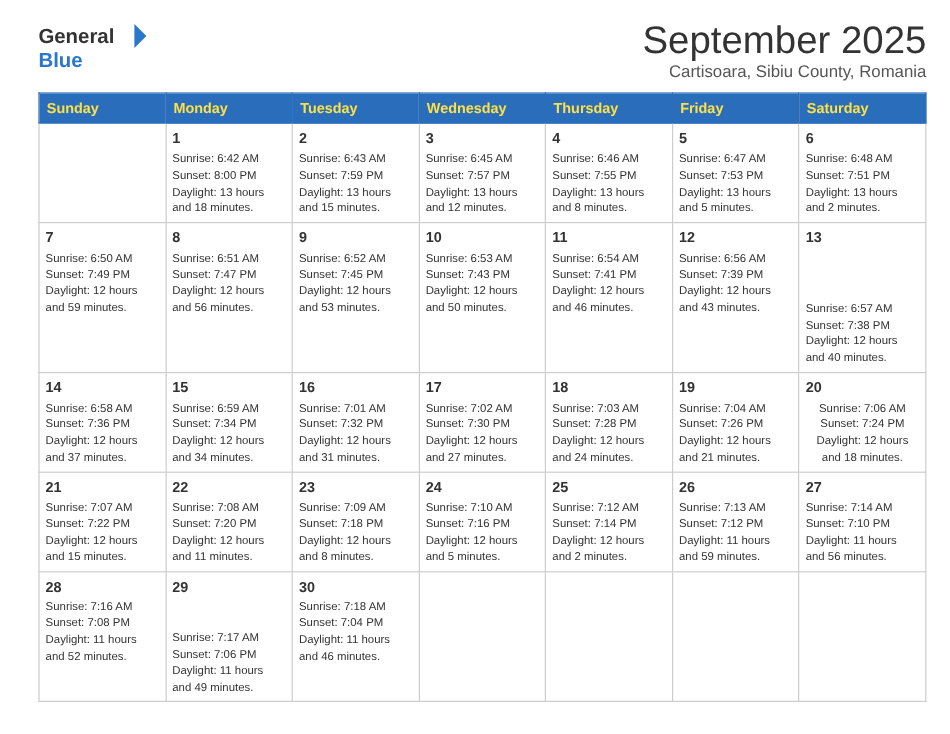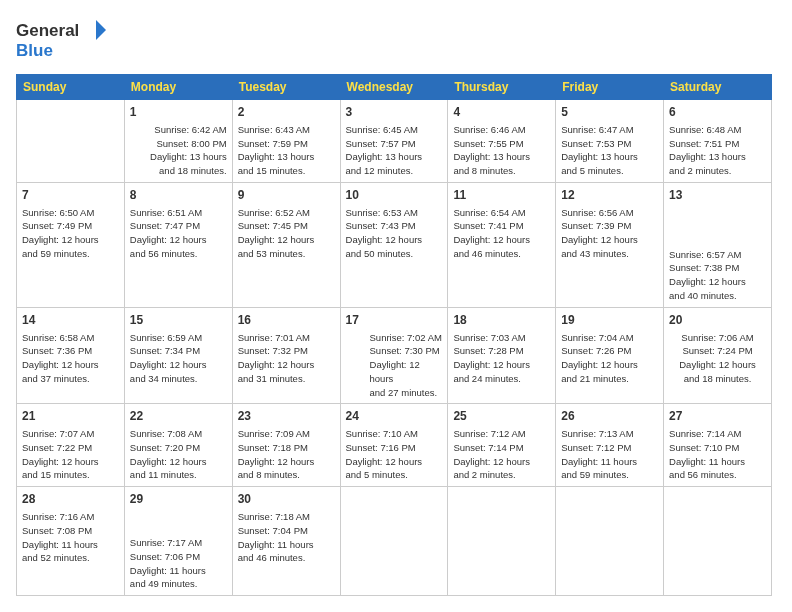--- a/index.html
+++ b/index.html
@@ -7,21 +7,21 @@
       width: 792px;
       height: 612px;
       background: #fff;
       font-family: Arial, sans-serif;
       font-size: 11px;
       color: #333;
     }
     .page {
       width: 792px;
       min-height: 612px;
-      padding: 16px 20px 16px 16px;
+      padding: 16px 20px 16px 32px;
     }
     .header {
       display: flex;
       justify-content: space-between;
       align-items: flex-start;
       margin-bottom: 10px;
     }
     .logo {
       display: flex;
       align-items: center;
@@ -83,40 +83,44 @@
 
 <div class="page">
   <div class="header">
     <div class="logo">
     <svg width="90" height="48" viewBox="0 0 90 48">
       <text x="0" y="20" font-size="17" font-weight="bold" fill="#333" font-family="Arial">General</text>
       <polygon points="80,4 90,14 80,24" fill="#2a77cc"></polygon>
       <text x="0" y="40" font-size="17" font-weight="bold" fill="#2a77cc" font-family="Arial">Blue</text>
     </svg>
   </div>
+    <div class="title-block">
+      <div class="month-title">September 2025</div>
+      <div class="subtitle">Cartisoara, Sibiu County, Romania</div>
+    </div>
   </div>
 
   <table class="calendar">
     <thead>
       <tr>
         <th>Sunday</th>
         <th>Monday</th>
         <th>Tuesday</th>
         <th>Wednesday</th>
         <th>Thursday</th>
         <th>Friday</th>
         <th>Saturday</th>
       </tr>
     </thead>
     <tbody id="calendar-body">
     <tr>
           <td class="empty"></td>
           <td>
             <span class="day-number">1</span>
-            <div class="day-info" style="white-space: pre-line; text-align: right;">Sunrise: 6:42 AM
+            <div class="day-info" style="white-space: pre-line;">Sunrise: 6:42 AM
 Sunset: 8:00 PM
 Daylight: 13 hours
 and 18 minutes.</div>
           </td>
           <td>
             <span class="day-number">2</span>
             <div class="day-info" style="white-space: pre-line;">Sunrise: 6:43 AM
 Sunset: 7:59 PM
 Daylight: 13 hours
 and 15 minutes.</div>
@@ -218,21 +222,21 @@
           </td>
           <td>
             <span class="day-number">16</span>
             <div class="day-info" style="white-space: pre-line;">Sunrise: 7:01 AM
 Sunset: 7:32 PM
 Daylight: 12 hours
 and 31 minutes.</div>
           </td>
           <td>
             <span class="day-number">17</span>
-            <div class="day-info" style="white-space: pre-line; margin-left: 24px;">Sunrise: 7:02 AM
+            <div class="day-info" style="white-space: pre-line;">Sunrise: 7:02 AM
 Sunset: 7:30 PM
 Daylight: 12 hours
 and 27 minutes.</div>
           </td>
           <td>
             <span class="day-number">18</span>
             <div class="day-info" style="white-space: pre-line;">Sunrise: 7:03 AM
 Sunset: 7:28 PM
 Daylight: 12 hours
 and 24 minutes.</div>

